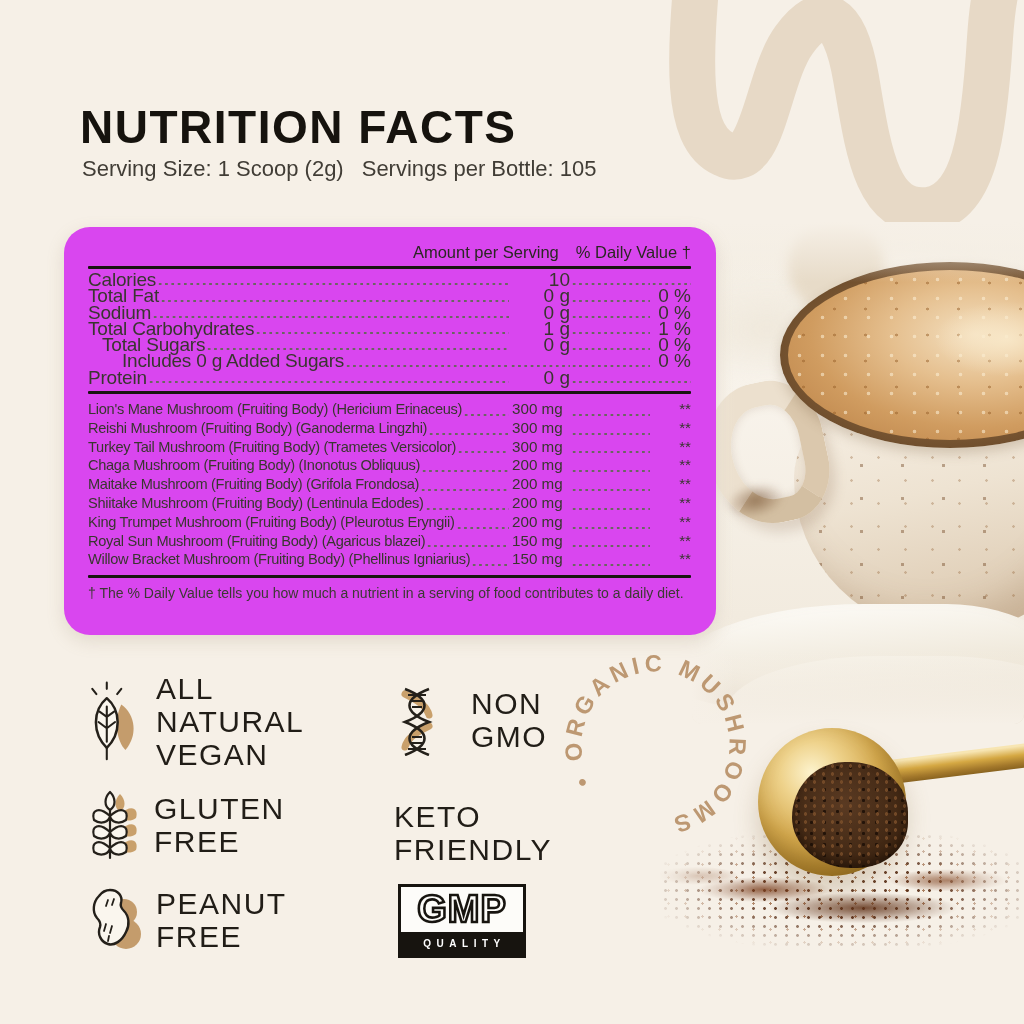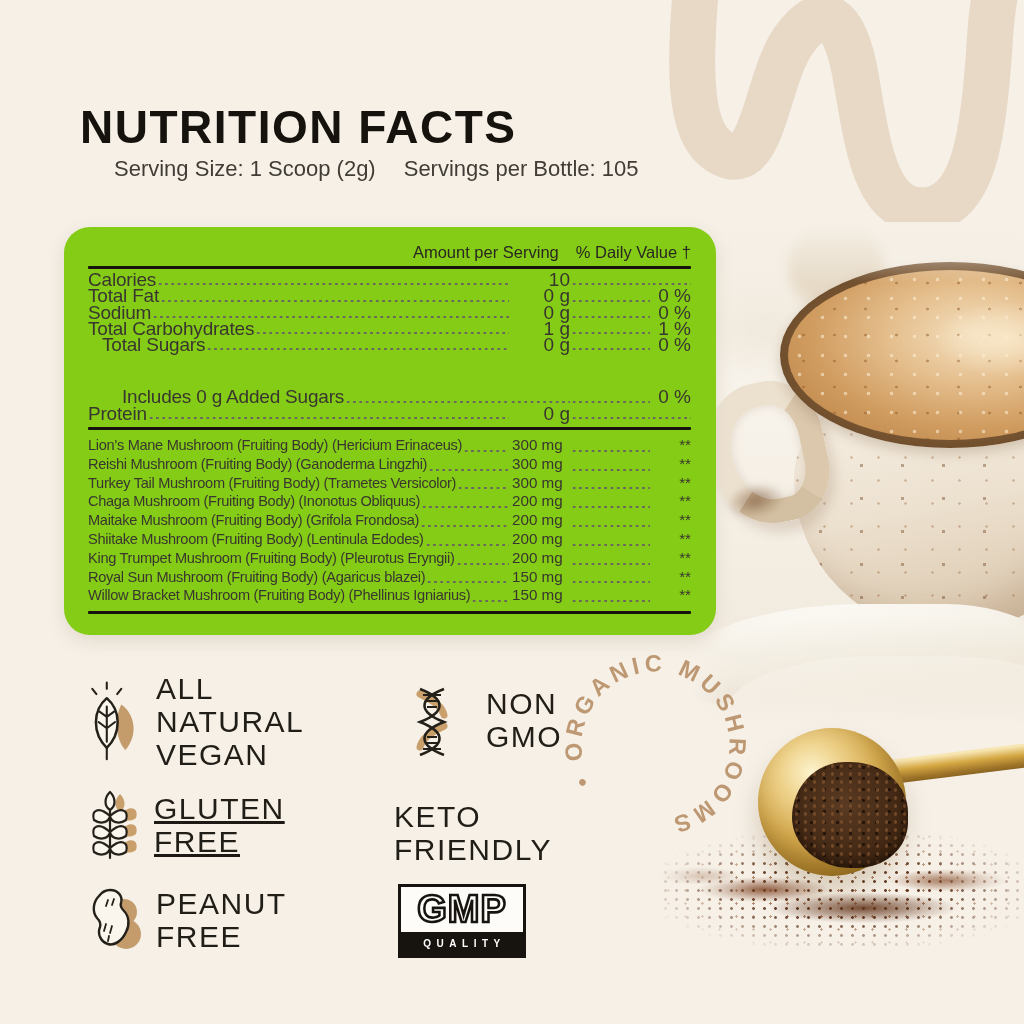--- a/index.html
+++ b/index.html
@@ -57,23 +57,23 @@
   .cloth2{position:absolute;left:34px;top:434px;width:370px;height:90px;
     background:linear-gradient(175deg,#f8f4eb,#e2d7c4);
     border-radius:50% 50% 40% 60%/75% 85% 35% 45%;}
   .photo-fade{position:absolute;inset:0;
     background:
       linear-gradient(90deg, var(--bg) 0%, rgba(246,240,231,0) 13%),
       linear-gradient(0deg, var(--bg) 0%, rgba(246,240,231,0) 15%),
       linear-gradient(180deg, var(--bg) 0%, rgba(246,240,231,0) 12%);}
   
   .page-title{position:absolute;left:80px;top:100px;font-size:46px;font-weight:800;letter-spacing:1.5px;color:#16130e;z-index:2;}
-  .serving-line{position:absolute;left:82px;top:156px;display:flex;gap:28px;font-size:22px;color:#413d36;z-index:2;margin-left:32px;}
-  
-  .panel{position:absolute;left:64px;top:227px;width:652px;height:408px;background:#84cc16;
+  .serving-line{position:absolute;left:82px;top:156px;display:flex;gap:18px;font-size:22px;color:#413d36;z-index:2;}
+  
+  .panel{position:absolute;left:64px;top:227px;width:652px;height:408px;background:#d946ef;
     border-radius:26px;box-shadow:0 6px 18px rgba(150,128,98,.20);z-index:2;
     padding:14px 25px 0 24px;}
   .cols-header{display:flex;justify-content:flex-end;align-items:baseline;gap:17px;
     font-size:16.5px;color:#2a2722;margin-top:2px;}
   .rule{height:3px;background:#17140f;border-radius:1px;margin-top:4px;}
   .rule.mid{margin:5px 0 6px;}
   .rule.bot{margin:6px 0 7px;}
   .rows{margin-top:3px;}
   .row{display:flex;align-items:baseline;font-size:19px;line-height:16.3px;color:var(--row);}
   .rows.ing .row{line-height:18.8px;font-size:15.2px;}
@@ -88,23 +88,23 @@
   .dv{flex:0 0 40px;text-align:right;white-space:nowrap;}
   .as-dots{height:4px;align-self:flex-end;margin-bottom:2px;
     background-image:radial-gradient(circle, var(--dot) 1.05px, transparent 1.35px);
     background-size:6.3px 4px;background-repeat:repeat-x;background-position:left center;}
   .footnotes{margin-top:6px;font-size:14px;line-height:17.5px;color:#3c3933;}
   
   .badges{position:absolute;left:0;top:0;width:1024px;height:1024px;z-index:2;pointer-events:none;}
   .badge{position:absolute;display:flex;align-items:center;gap:14px;}
   .badge-text{font-size:30px;line-height:33px;letter-spacing:1.5px;color:#211d17;font-weight:400;}
   .b-allnatural{left:84px;top:672px;}
-  .b-gluten{left:84px;top:786px;text-decoration:underline;}
+  .b-gluten{left:84px;top:786px;}
   .b-peanut{left:84px;top:884px;}
-  .b-nongmo{left:406px;top:684px;gap:28px;}
+  .b-nongmo{left:391px;top:684px;gap:28px;}
   .b-keto{left:394px;top:800px;}
   .b-gmp{left:398px;top:884px;}
   .gmp-box{width:128px;height:74px;border:3px solid #17140f;background:#fdfcf9;display:flex;flex-direction:column;}
   .gmp-top{flex:1;display:flex;align-items:center;justify-content:center;
     font-size:38px;font-weight:800;letter-spacing:1px;color:#fdfcf9;-webkit-text-stroke:2.6px #17140f;}
   .gmp-bottom{height:23px;background:#17140f;color:#fff;display:flex;align-items:center;justify-content:center;
     font-size:10px;font-weight:700;letter-spacing:5.5px;padding-left:5px;}
   
   .stamp{position:absolute;left:558px;top:648px;z-index:2;}
   
@@ -214,21 +214,21 @@
         <span class="left-zone">
           <span class="lab" style="padding-left: 14px;">Total Sugars</span>
           <span class="dots"></span>
         </span>
         <span class="amt">0 g</span>
         <span class="dots"></span>
         <span class="dv">0 %</span>
       </div>
       <div class="row">
         <span class="left-zone">
-          <span class="lab" style="padding-left: 34px; margin-top: 36px;">Includes 0 g Added Sugars</span>
+          <span class="lab" style="padding-left: 34px;">Includes 0 g Added Sugars</span>
           <span class="dots"></span>
         </span>
         <span class="amt as-dots"></span>
         <span class="dots"></span>
         <span class="dv">0 %</span>
       </div>
       <div class="row">
         <span class="left-zone">
           <span class="lab">Protein</span>
           <span class="dots"></span>
@@ -317,20 +317,21 @@
           <span class="lab">Willow Bracket Mushroom (Fruiting Body) (Phellinus Igniarius)</span>
           <span class="dots"></span>
         </span>
         <span class="amt">150 mg</span>
         <span class="dots"></span>
         <span class="dv">**</span>
       </div>
     </div>
   <div class="rule bot"></div>
   <div class="footnotes" id="footnotes">
+      <div class="footnote">† The % Daily Value tells you how much a nutrient in a serving of food contributes to a daily diet.</div>
     </div>
 </div>
 
 <div class="badges">
 
   <div class="badge b-allnatural">
     <svg width="58" height="82" viewBox="0 0 56 78">
       <path d="M36 22 C50 32 52 52 40 66 C32 58 28 38 36 22 Z" fill="#c49c6c"></path>
       <path d="M22 16 C36 28 36 50 22 64 C8 50 8 28 22 16 Z" fill="#faf6ee" stroke="#24201a" stroke-width="2.4" stroke-linejoin="round"></path>
       <path d="M22 24 V58 M22 34 L15 29 M22 34 L29 29 M22 45 L14 39 M22 45 L30 39 M22 64 V75" fill="none" stroke="#24201a" stroke-width="2" stroke-linecap="round"></path>

